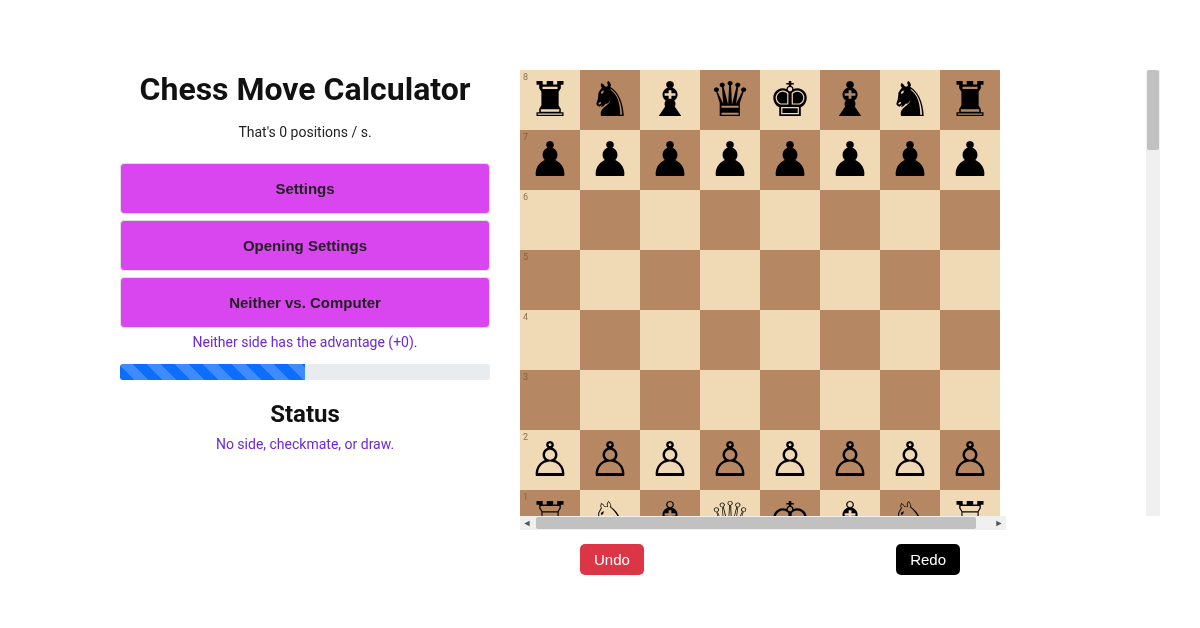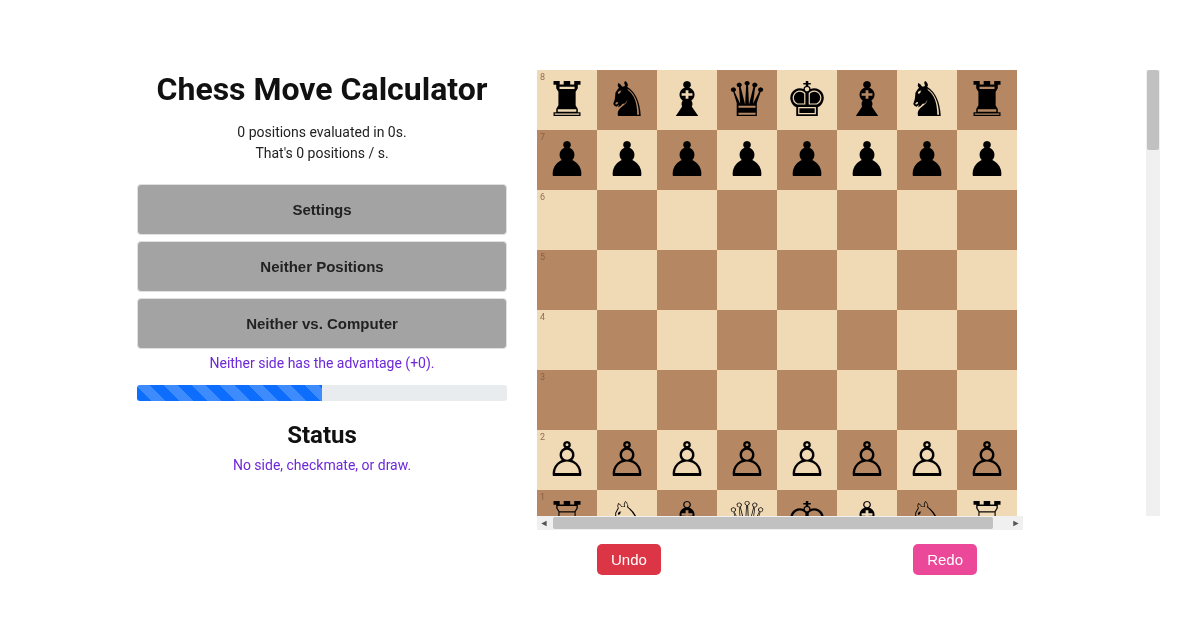--- a/index.html
+++ b/index.html
@@ -5,21 +5,21 @@
 * { box-sizing: border-box; margin: 0; padding: 0; }
 body {
   font-family: -apple-system, BlinkMacSystemFont, "Segoe UI", Roboto, sans-serif;
   background: #fff;
   width: 1200px;
   height: 628px;
   overflow: hidden;
 }
 .container {
   display: flex;
-  padding: 70px 40px 0 57px;
+  padding: 70px 40px 0 40px;
   gap: 30px;
 }
 .left-panel {
   flex: 0 0 450px;
   padding-left: 80px;
   text-align: center;
 }
 .title {
   font-size: 32px;
   font-weight: 700;
@@ -27,21 +27,21 @@
   color: #111;
 }
 .stats {
   font-size: 14px;
   color: #222;
   line-height: 1.5;
   margin-bottom: 20px;
 }
 .accordion-btn {
   width: 100%;
-  background: #a3a3a3;
+  background: #d946ef;
   border: 1px solid #e0e0e0;
   border-radius: 4px;
   padding: 16px;
   font-size: 15px;
   font-weight: 700;
   color: #222;
   margin-bottom: 6px;
   text-align: center;
   cursor: pointer;
 }
@@ -162,35 +162,34 @@
 }
 .btn {
   padding: 7px 14px;
   border: none;
   border-radius: 5px;
   color: #fff;
   font-size: 15px;
   cursor: pointer;
 }
 .btn-danger  { background: #dc3545; }
-.btn-success { background: #ec4899; }
+.btn-success { background: #000000; }
 </style>
 </head>
 <body>
 
 <div class="container">
   <div class="left-panel">
     <h1 class="title">Chess Move Calculator</h1>
     <div class="stats">
-      <div>0  positions evaluated in  0s.</div>
       <div>That's  0  positions / s.</div>
     </div>
 
     <button class="accordion-btn">Settings</button>
-    <button class="accordion-btn">Neither Positions</button>
+    <button class="accordion-btn">Opening Settings</button>
     <button class="accordion-btn">Neither vs. Computer</button>
 
     <div class="subtext">Neither side has the advantage (+0).</div>
     <div class="progress-outer">
       <div class="progress-inner" style="width:50%"></div>
     </div>
 
     <h2 class="subheading">Status</h2>
     <div class="subtext">No side, checkmate, or draw.</div>
   </div>

